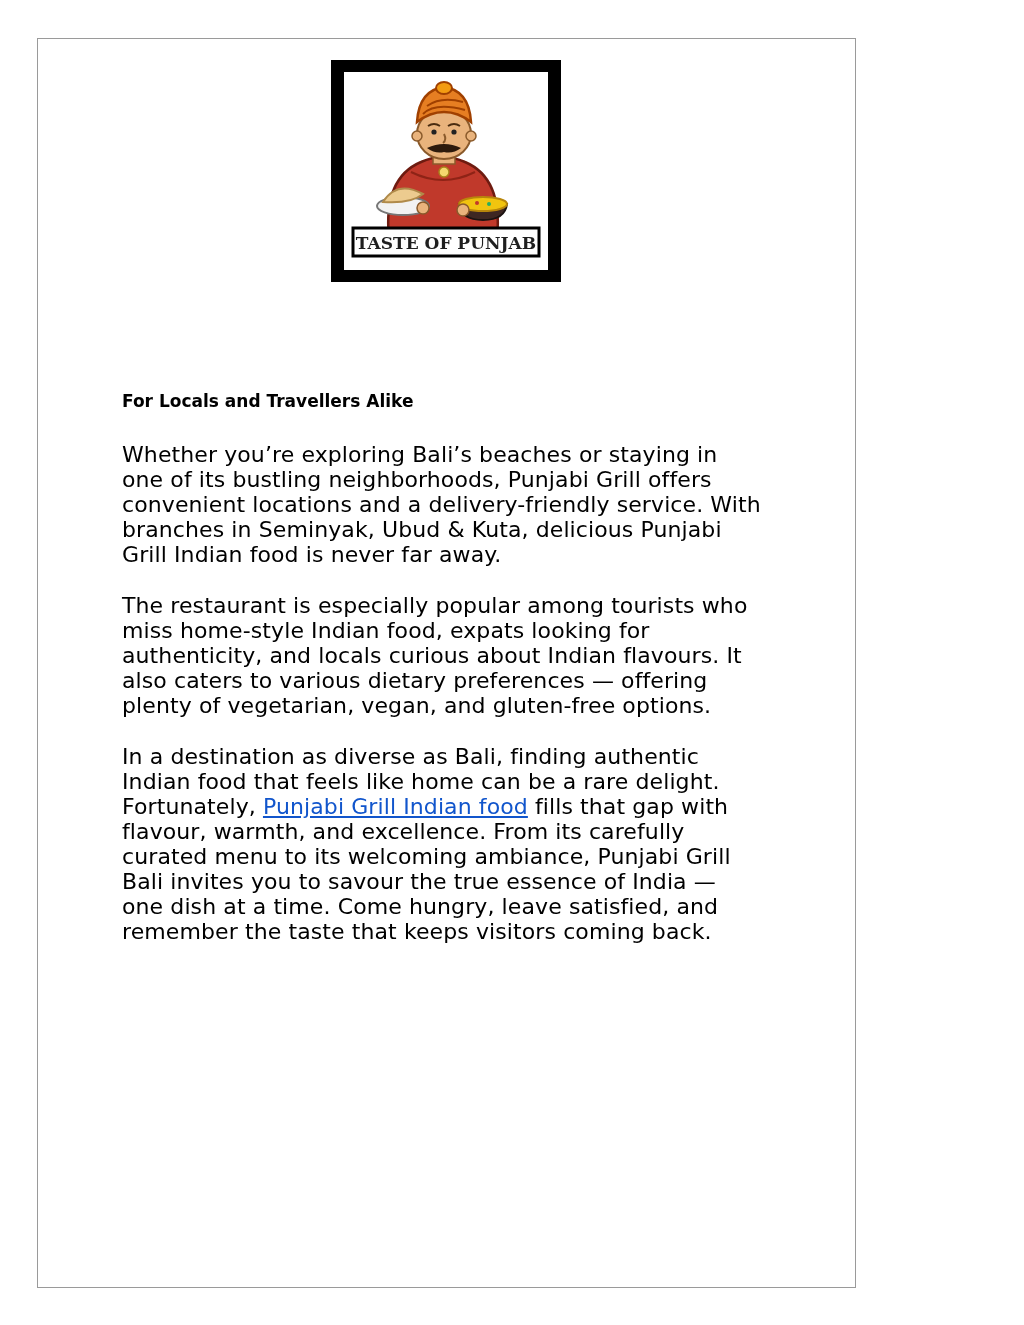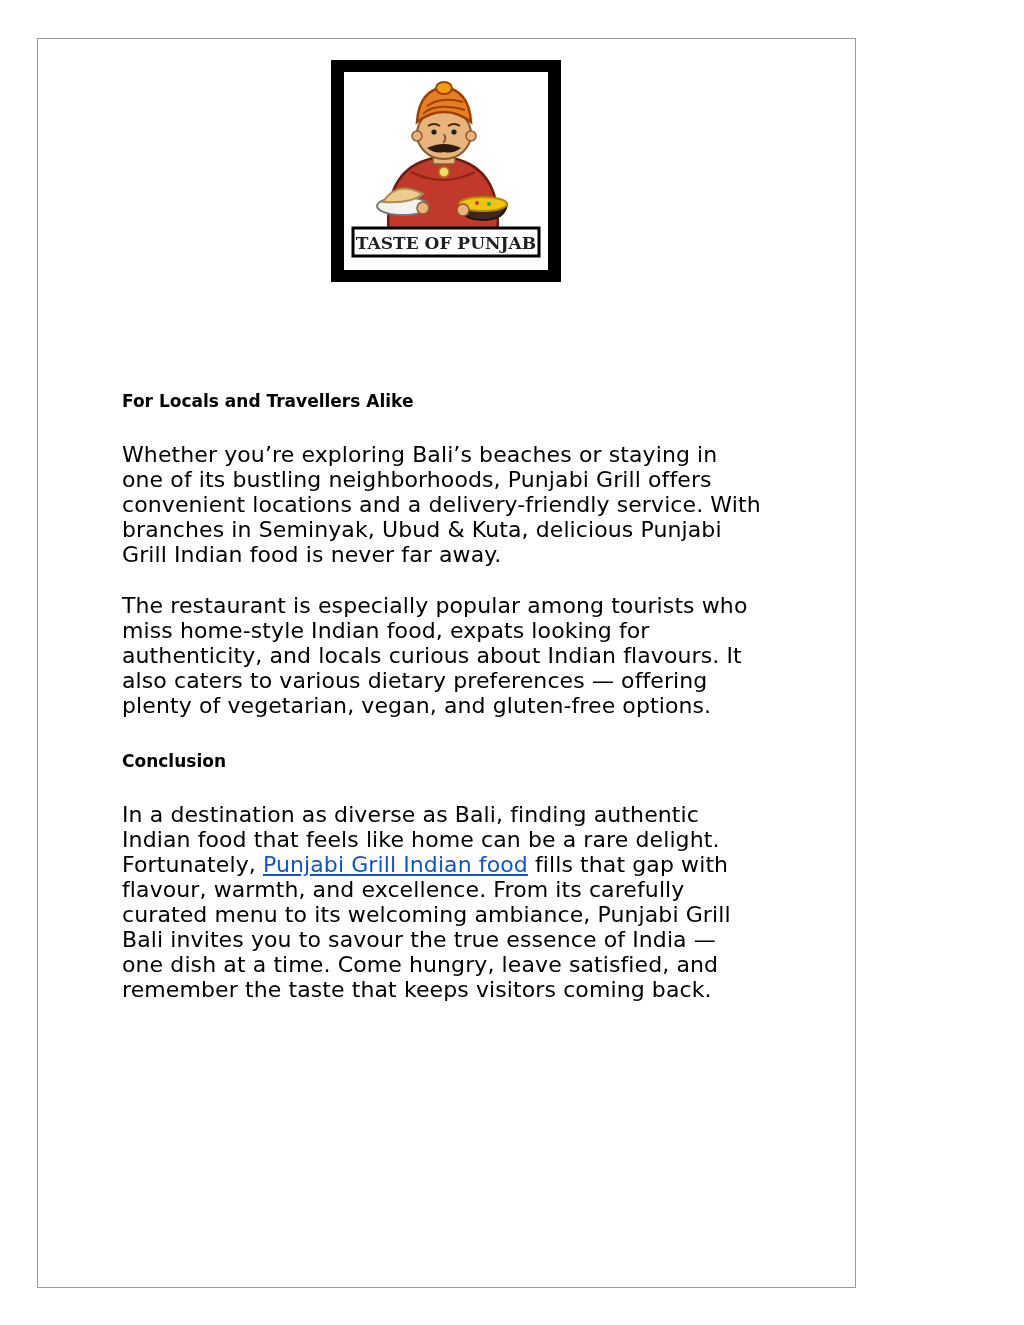--- a/index.html
+++ b/index.html
@@ -111,18 +111,17 @@
   </div>
 
   <div class="content">
 
     <h1 class="doc-heading heading-1">For Locals and Travellers Alike</h1>
 
     <p class="doc-para">Whether you’re exploring Bali’s beaches or staying in one of its bustling neighborhoods, Punjabi Grill offers convenient locations and a delivery-friendly service. With branches in Seminyak, Ubud &amp; Kuta, delicious Punjabi Grill Indian food is never far away.</p>
 
     <p class="doc-para tight">The restaurant is especially popular among tourists who miss home-style Indian food, expats looking for authenticity, and locals curious about Indian flavours. It also caters to various dietary preferences — offering plenty of vegetarian, vegan, and gluten-free options.</p>
 
-    <h1 class="doc-heading heading-2">Conclusion</h1>
 
     <p class="doc-para"><span>In a destination as diverse as Bali, finding authentic Indian food that feels like home can be a rare delight. Fortunately, </span><a class="doc-link">Punjabi Grill Indian food</a><span> fills that gap with flavour, warmth, and excellence. From its carefully curated menu to its welcoming ambiance, Punjabi Grill Bali invites you to savour the true essence of India — one dish at a time. Come hungry, leave satisfied, and remember the taste that keeps visitors coming back.</span></p>
 
   </div>
 </div>
 
 </body></html>

